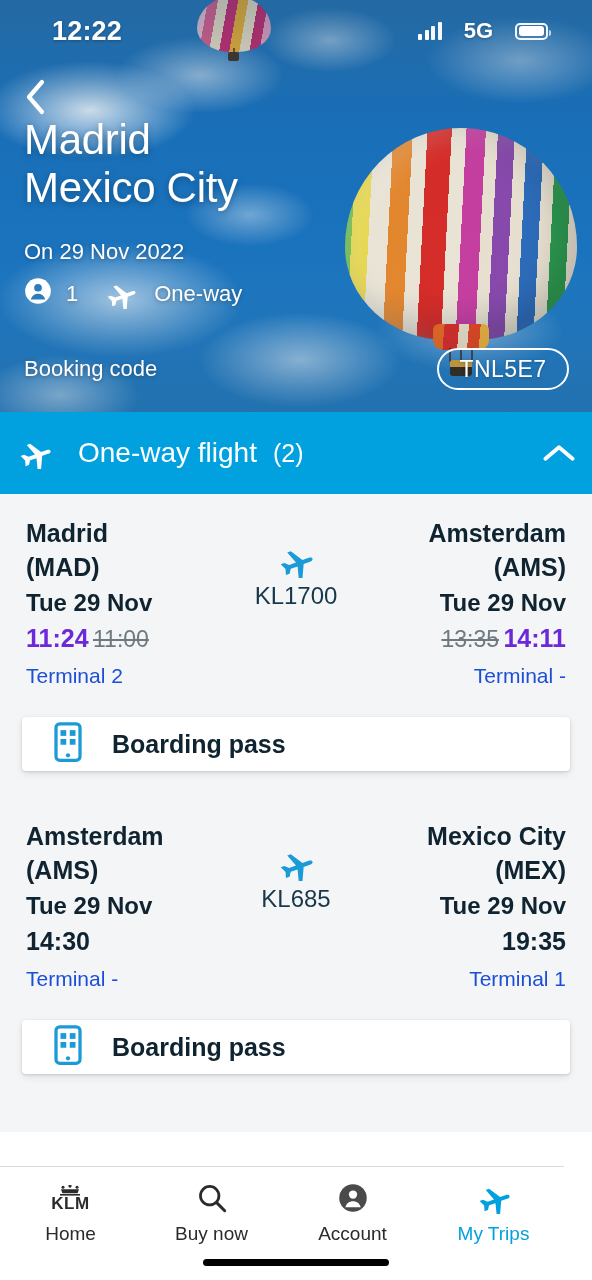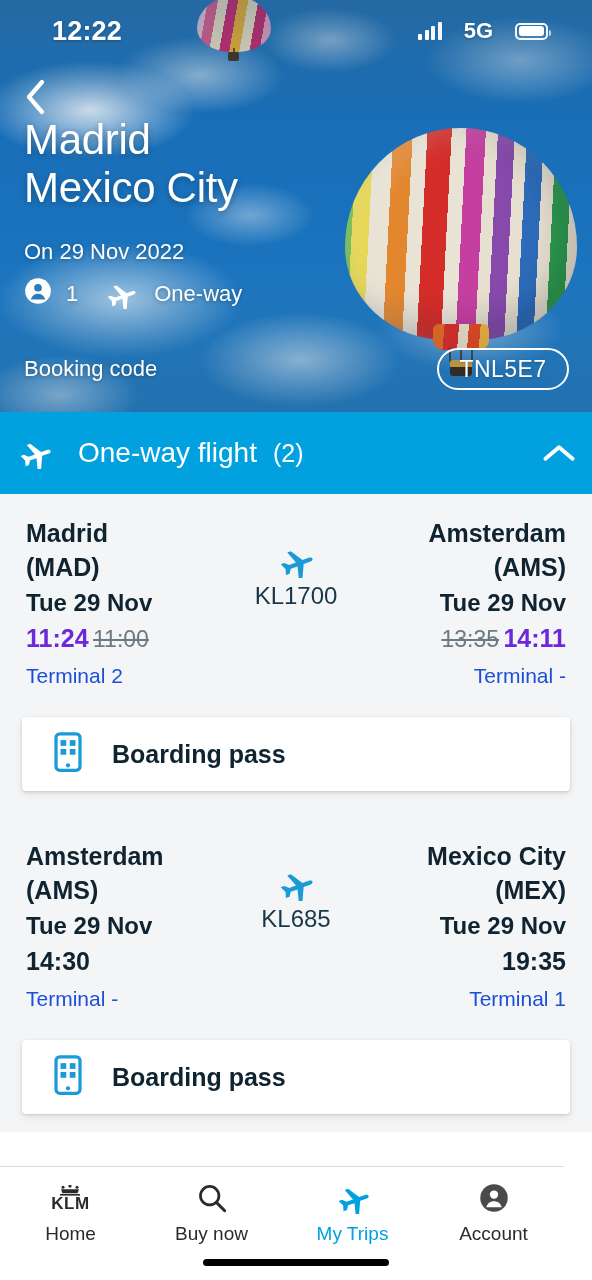--- a/index.html
+++ b/index.html
@@ -114,21 +114,21 @@
   .seg-date{font-size:24px;font-weight:700;color:#0f2430;margin-top:2px;line-height:34px;}
   .times{margin-top:1px;line-height:34px;white-space:nowrap;}
   .time-new{font-size:25px;font-weight:700;color:#6d28d9;}
   .time-old{font-size:23px;color:#6d7a82;text-decoration:line-through;}
   .time-plain{font-size:25px;font-weight:700;color:#0f2430;}
   .terminal{font-size:21px;color:#1d4ed8;margin-top:2px;line-height:30px;}
   .seg-mid{flex:1;text-align:center;padding-top:28px;}
   .seg-mid .mid-plane{display:flex;justify-content:center;}
   .flight-no{font-size:24px;color:#18384a;margin-top:4px;}
 
-  .bp-card{margin:26px 22px 0 22px;height:74px;background:#fff;border-radius:4px;
+  .bp-card{margin:26px 22px 0 22px;height:54px;background:#fff;border-radius:4px;
     box-shadow:0 1px 3px rgba(0,0,0,.14),0 3px 8px rgba(0,0,0,.08);
     display:flex;align-items:center;padding-left:32px;box-sizing:border-box;cursor:pointer;}
   .bp-card .bp-label{font-size:25px;font-weight:700;color:#0f2430;margin-left:30px;}
   .seg-gap{height:48px;}
 
   .white-strip{height:36px;background:#fff;}
 
   
   .nav{position:absolute;left:0;bottom:0;width:564px;height:114px;background:#fff;border-top:1px solid #d9dcdf;display:flex;align-items:flex-start;padding-top:14px;box-sizing:border-box;}
   .nav-item{flex:1;display:flex;flex-direction:column;align-items:center;gap:8px;cursor:pointer;}
@@ -353,36 +353,36 @@
     <div class="nav-item">
       <div class="nav-ico">
         <svg width="30" height="30" viewBox="0 0 26 26" fill="none">
           <circle cx="11" cy="11" r="8" stroke="#2b2b2b" stroke-width="2.4"></circle>
           <path d="M17 17 L24 24" stroke="#2b2b2b" stroke-width="2.6" stroke-linecap="round"></path>
         </svg>
       </div>
       <div class="nav-label">Buy now</div>
     </div>
 
-    <div class="nav-item active">
-      <div class="nav-ico">
-        <svg width="38" height="32" viewBox="0 0 32 28" fill="#00a1de">
-          <path d="M3.4 16.6l3.0-1.0 4.0 1.6 5.6-1.9-7.2-8.4 2.9-1.0 9.6 7.3 5.2-1.8c1.5-.5 2.8-.1 3.1.8.3 1-.6 2.0-2.1 2.5l-5.2 1.8-1.0 12.0-2.9 1.0-1.1-11.0-5.6 1.9-1.0 4.2-3.0 1.0-.3-5.0z"></path>
-        </svg>
-      </div>
-      <div class="nav-label">My Trips</div>
-    </div>
-
     <div class="nav-item">
       <div class="nav-ico">
         <svg width="30" height="30" viewBox="0 0 24 24" fill="#4a4a4a">
           <circle cx="12" cy="12" r="11"></circle>
           <circle cx="12" cy="9.2" r="3.3" fill="#ffffff"></circle>
           <path d="M5.8 19.4c.9-3.3 3.3-4.9 6.2-4.9s5.3 1.6 6.2 4.9z" fill="#ffffff"></path>
         </svg>
       </div>
       <div class="nav-label">Account</div>
     </div>
 
+    <div class="nav-item active">
+      <div class="nav-ico">
+        <svg width="38" height="32" viewBox="0 0 32 28" fill="#00a1de">
+          <path d="M3.4 16.6l3.0-1.0 4.0 1.6 5.6-1.9-7.2-8.4 2.9-1.0 9.6 7.3 5.2-1.8c1.5-.5 2.8-.1 3.1.8.3 1-.6 2.0-2.1 2.5l-5.2 1.8-1.0 12.0-2.9 1.0-1.1-11.0-5.6 1.9-1.0 4.2-3.0 1.0-.3-5.0z"></path>
+        </svg>
+      </div>
+      <div class="nav-label">My Trips</div>
+    </div>
+
   </div>
 
   <div class="home-indicator"></div>
 </div>
 
 </body></html>

